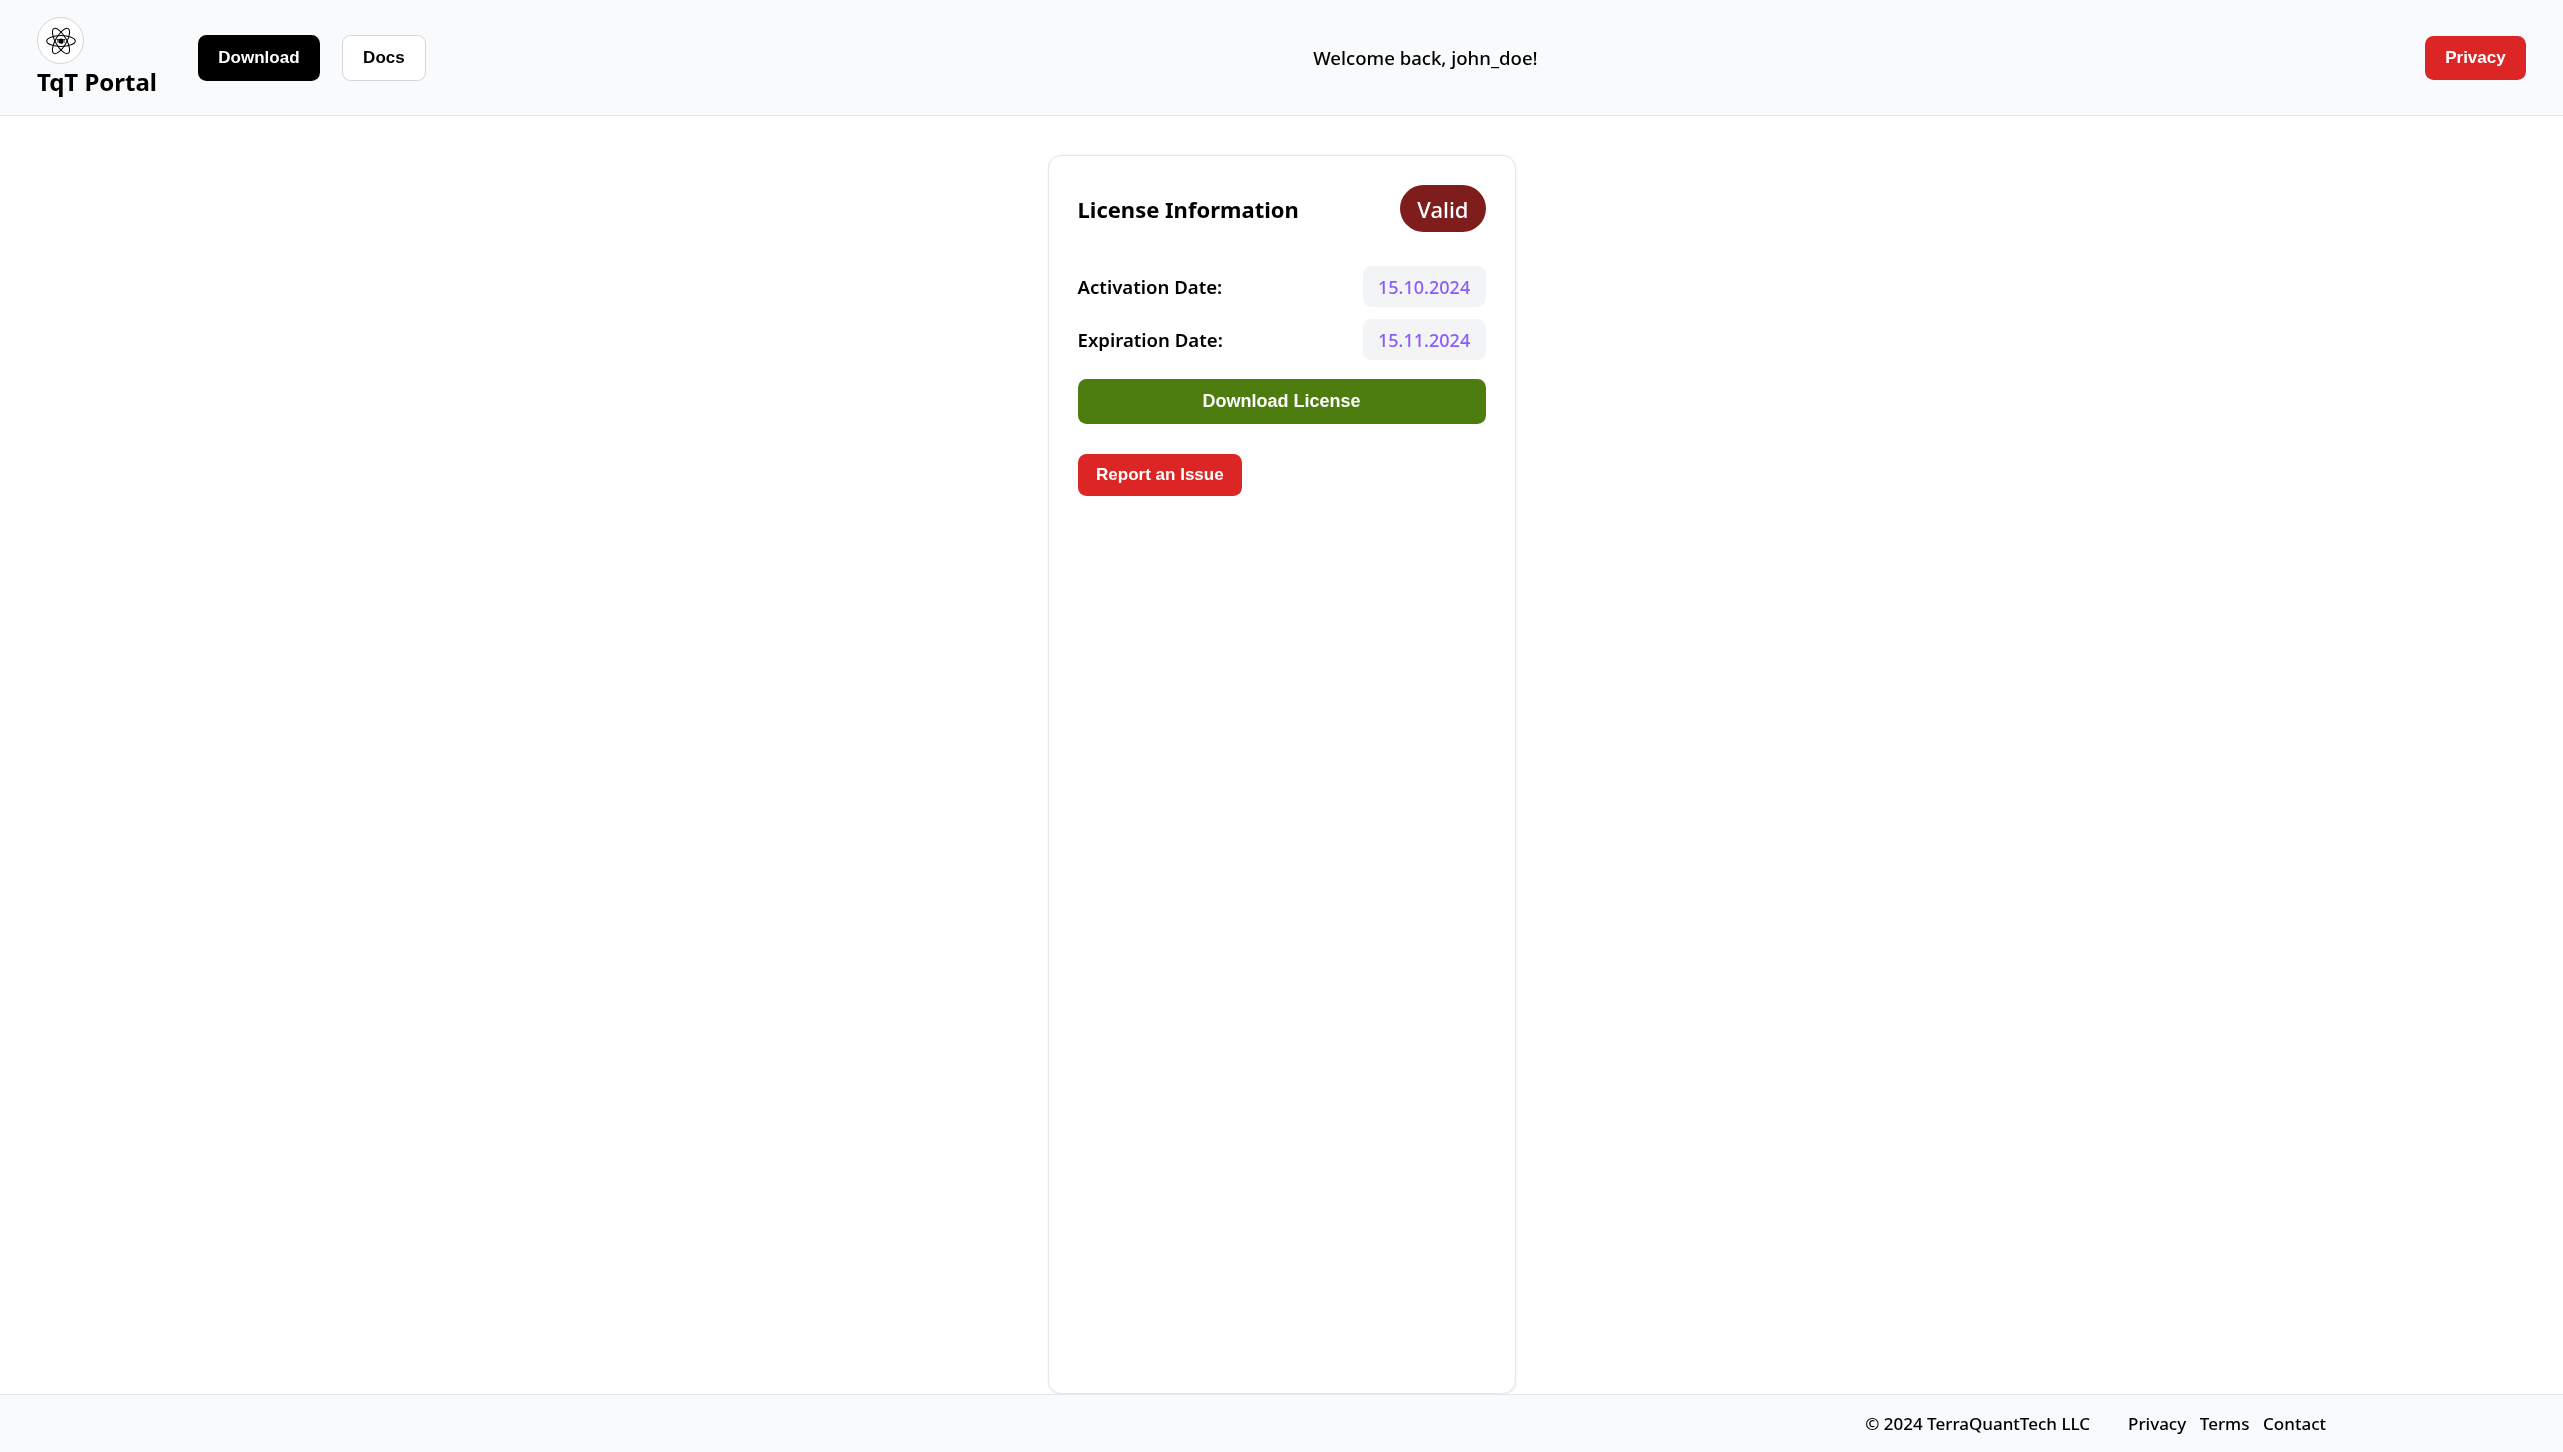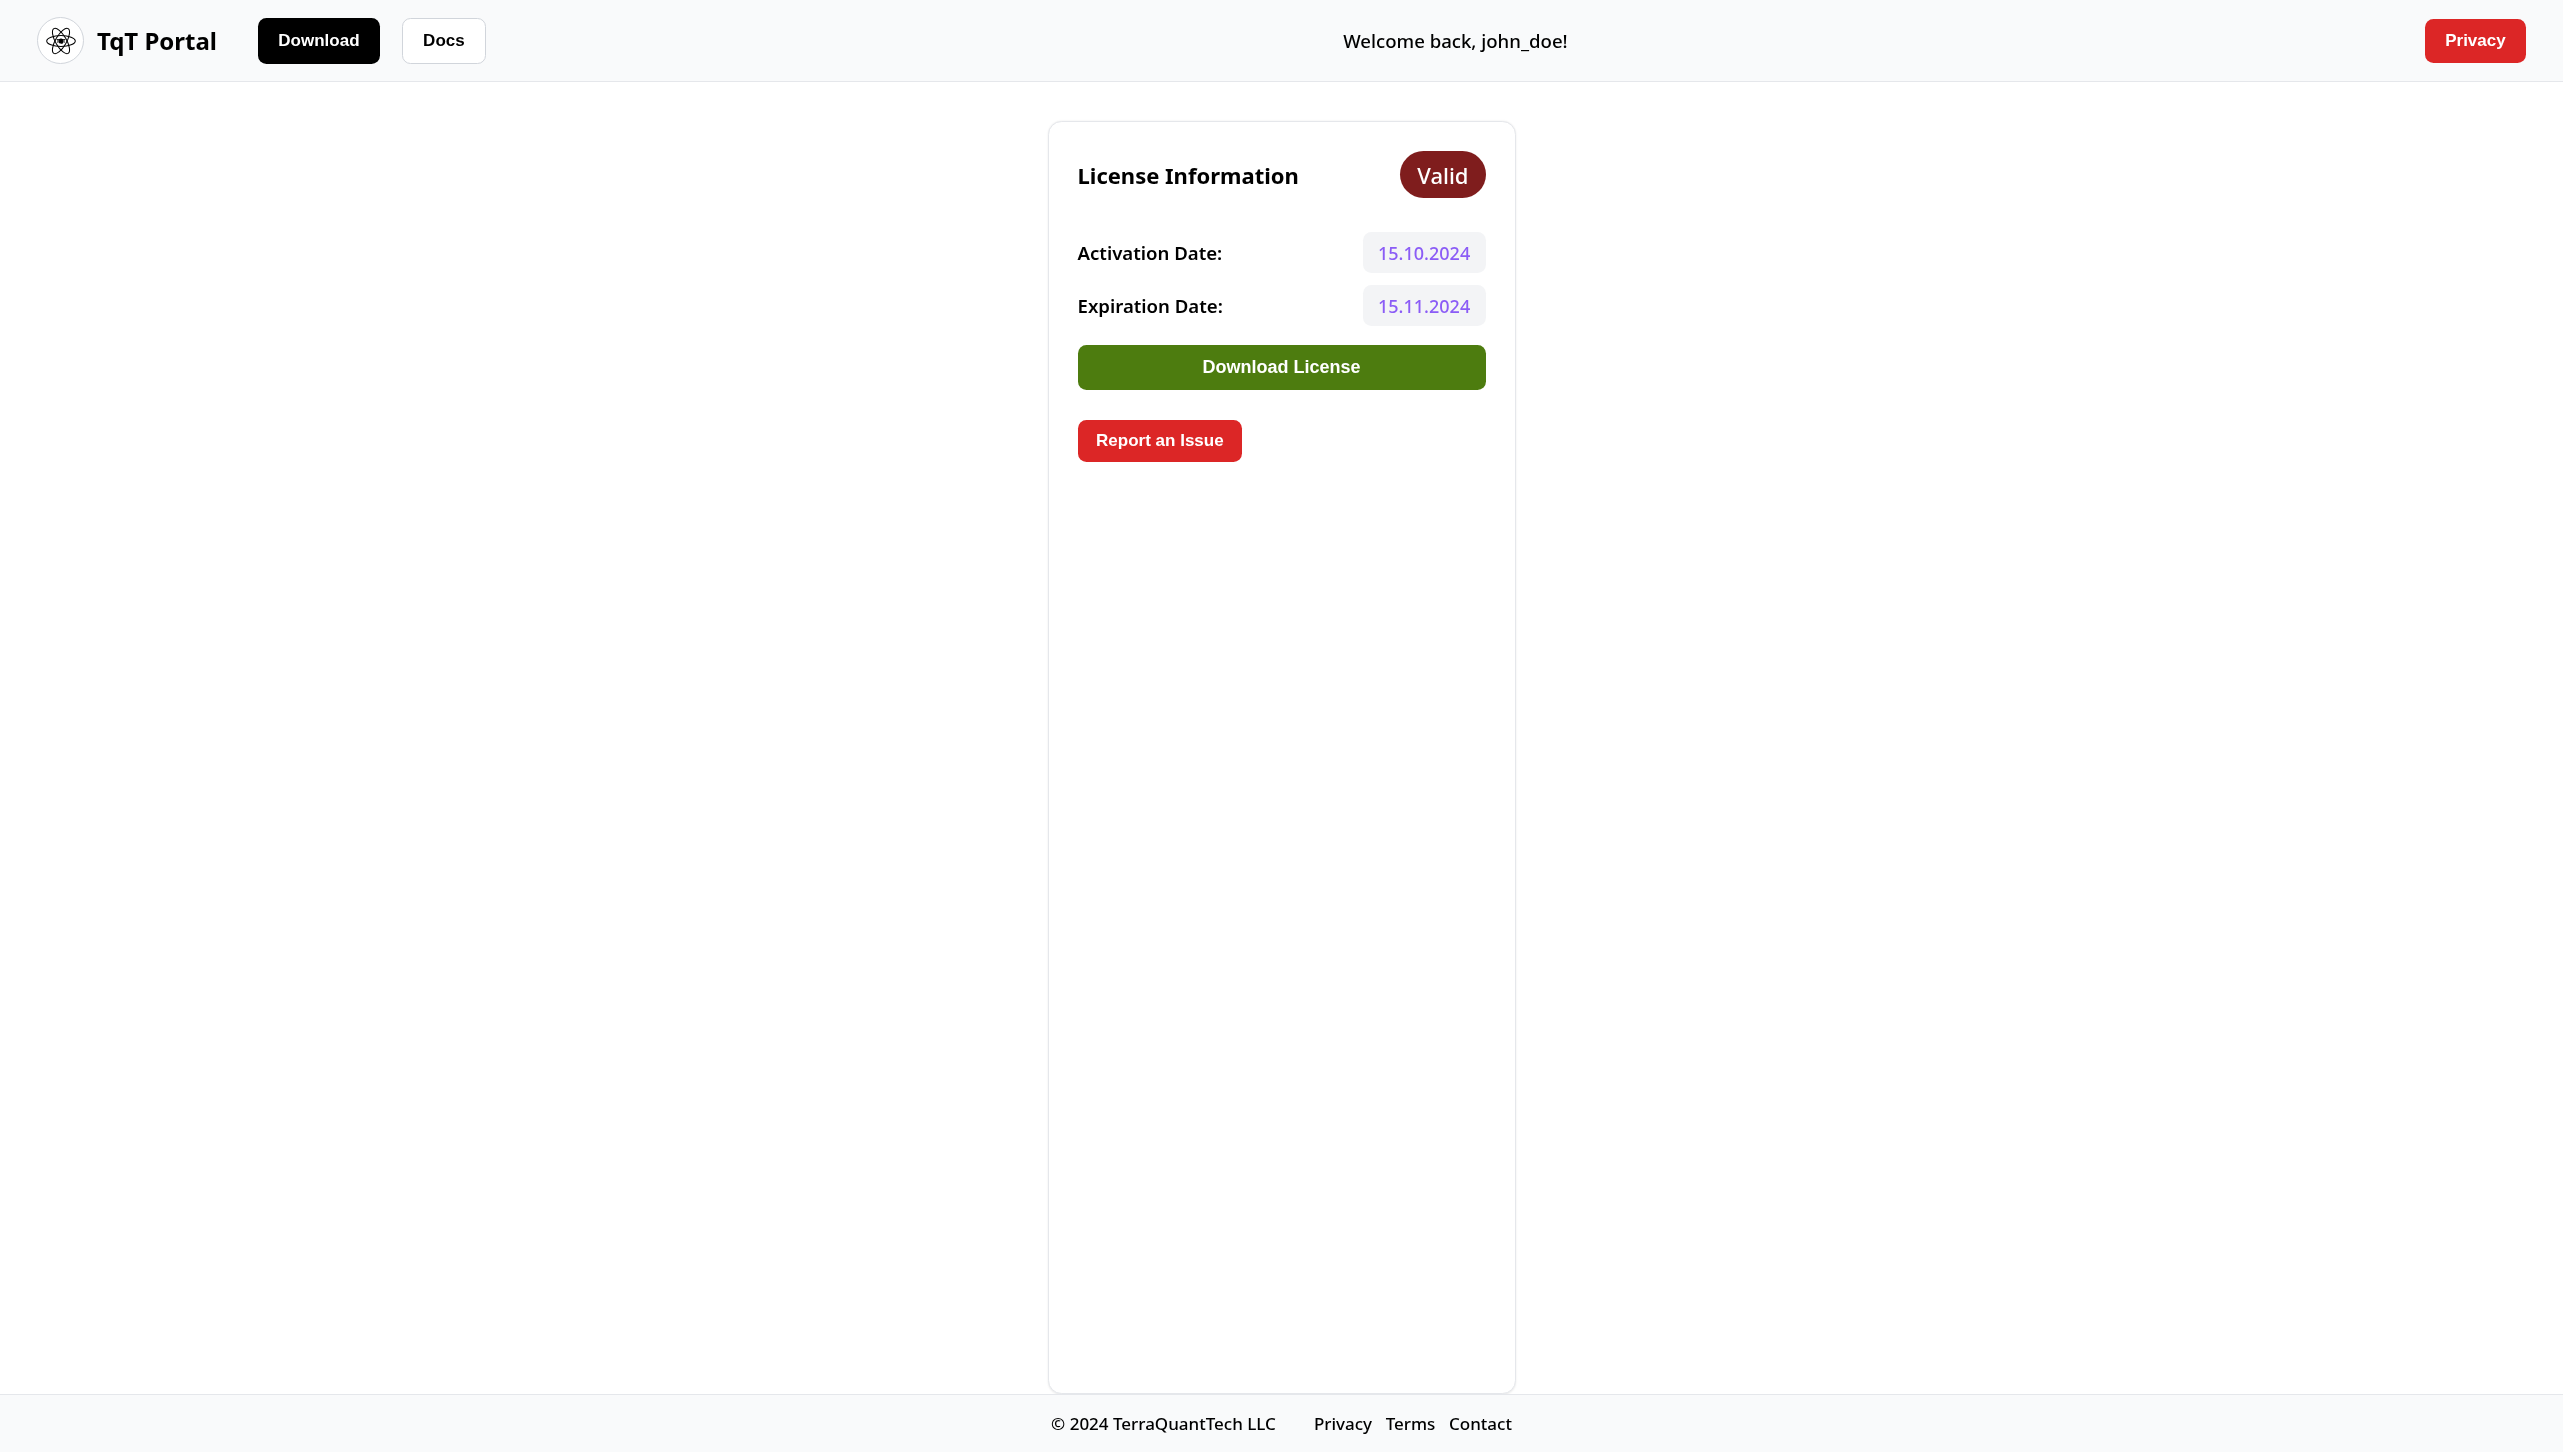--- a/index.html
+++ b/index.html
@@ -27,22 +27,22 @@
     }
 
     .nav-left {
       display: flex;
       align-items: center;
       gap: 41px;
     }
 
     .brand {
       display: flex;
-      align-items: center;
-      gap: 13px;
+      gap: 1px;
+      flex-direction: column;
     }
 
     .logo {
       width: 47px;
       height: 47px;
       border-radius: 50%;
       border: 0.8px solid #d1d5db;
       display: flex;
       align-items: center;
       justify-content: center;
@@ -179,21 +179,21 @@
       font-weight: 600;
       border: none;
       cursor: pointer;
     }
 
     .footer {
       background: #f9fafb;
       border-top: 0.8px solid #e5e7eb;
       padding: 17px 237px;
       display: flex;
-      justify-content: center;
+      justify-content: flex-end;
       align-items: center;
       gap: 38px;
     }
 
     .footer-text {
       font-size: 17px;
       font-weight: 500;
       color: #000;
     }
 

